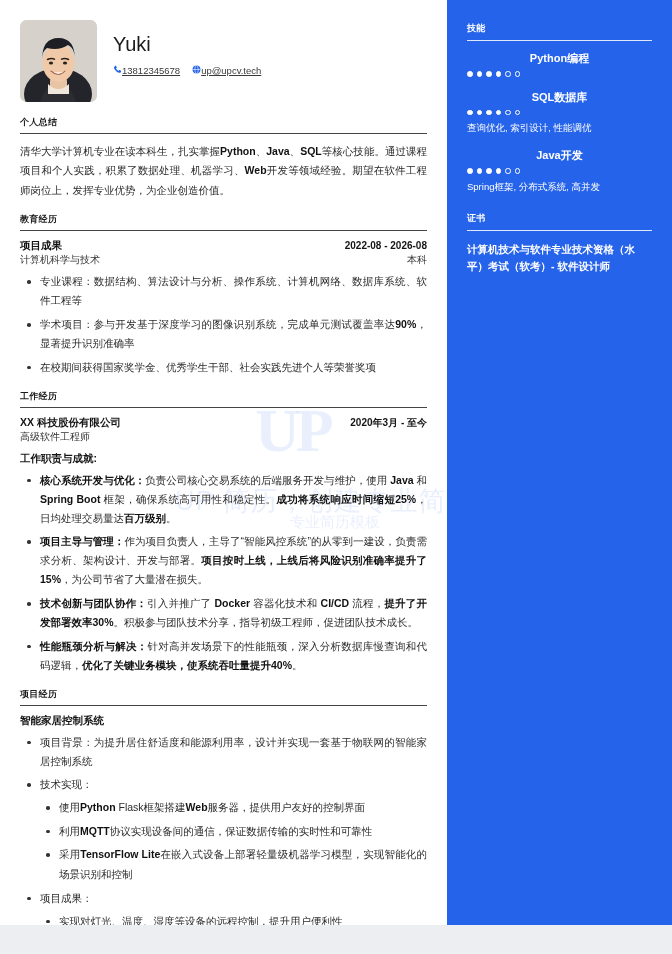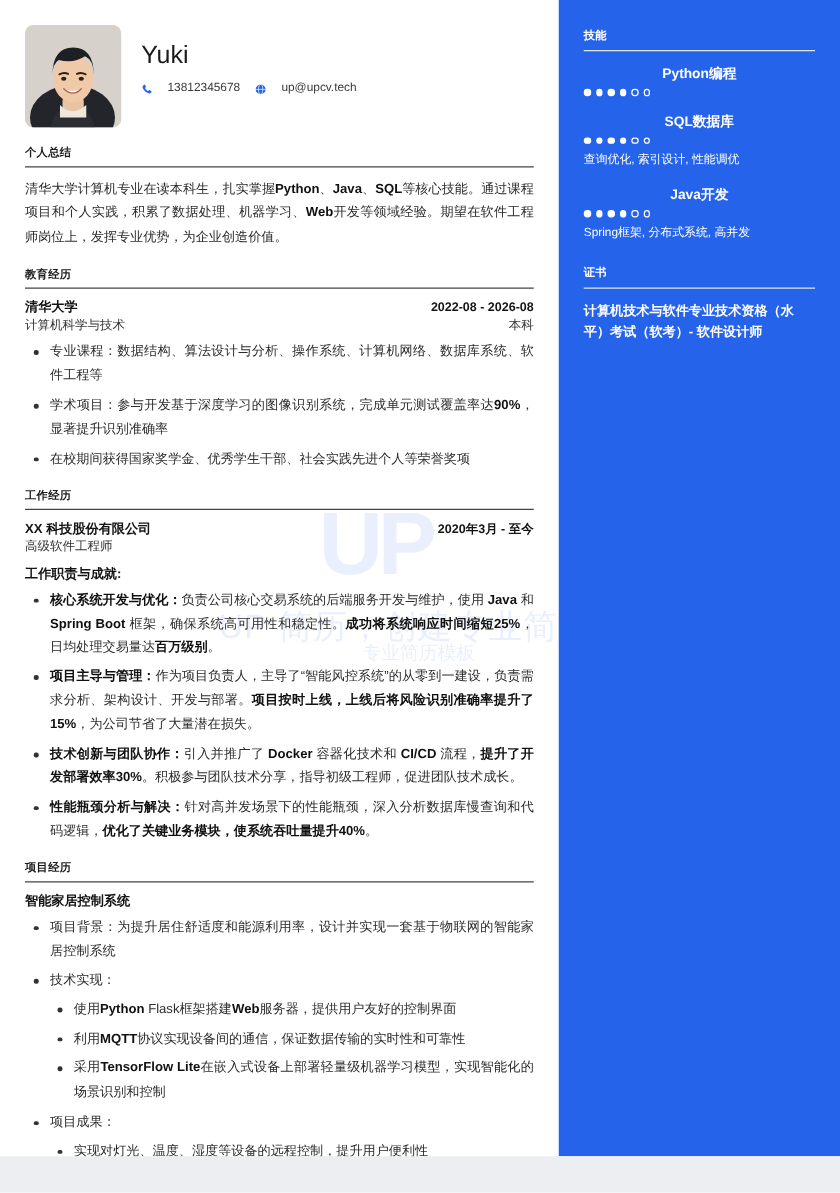--- a/index.html
+++ b/index.html
@@ -32,25 +32,25 @@
     position: absolute;
     left: 0; top: 0; right: 0; bottom: 0;
     pointer-events: none;
     z-index: 2;
     overflow: hidden;
   }
   .wm-logo {
     position: absolute;
     left: 255px;
     top: 395px;
-    font-size: 71px;
+    font-size: 62px;
     font-weight: 700;
     color: rgba(37,99,235,0.10);
     letter-spacing: -4px;
-    font-family: Liberation Sans, sans-serif;
+    font-family: Liberation Serif, serif;
   }
   .wm-text {
     position: absolute;
     left: 175px;
     top: 483px;
     font-size: 27px;
     font-weight: 500;
     color: rgba(37,99,235,0.10);
     white-space: nowrap;
     letter-spacing: 1px;
@@ -103,23 +103,24 @@
 
   .contacts {
     display: flex;
     align-items: center;
     gap: 12px;
     font-size: 9.5px;
     color: #3a3a3a;
   }
   .contact {
     display: flex;
-    align-items: flex-end;
-    gap: 12px;
+    align-items: flex-start;
+    gap: 0;
     white-space: nowrap;
+    text-decoration: underline;
   }
   .contact svg { display: block; flex: 0 0 auto; }
 
   
   .sec { margin-bottom: 13px; }
 
   .sec-title {
     font-size: 9px;
     font-weight: 700;
     color: #1b1b1b;
@@ -338,21 +339,21 @@
 
     <div class="sec">
       <div class="sec-title">个人总结</div>
       <div class="summary">清华大学计算机专业在读本科生，扎实掌握<b>Python</b>、<b>Java</b>、<b>SQL</b>等核心技能。通过课程项目和个人实践，积累了数据处理、机器学习、<b>Web</b>开发等领域经验。期望在软件工程师岗位上，发挥专业优势，为企业创造价值。</div>
     </div>
 
     <div class="sec">
       <div class="sec-title">教育经历</div>
       <div class="entry">
         <div class="entry-row">
-          <span class="entry-org">清华大学</span>
+          <span class="entry-org">项目成果</span>
           <span class="entry-date">2022-08 - 2026-08</span>
         </div>
         <div class="entry-row">
           <span class="entry-sub">计算机科学与技术</span>
           <span class="entry-extra">本科</span>
         </div>
         <ul class="bl">
           <li>专业课程：数据结构、算法设计与分析、操作系统、计算机网络、数据库系统、软件工程等</li>
           <li>学术项目：参与开发基于深度学习的图像识别系统，完成单元测试覆盖率达<b>90%</b>，显著提升识别准确率</li>
           <li>在校期间获得国家奖学金、优秀学生干部、社会实践先进个人等荣誉奖项</li>

